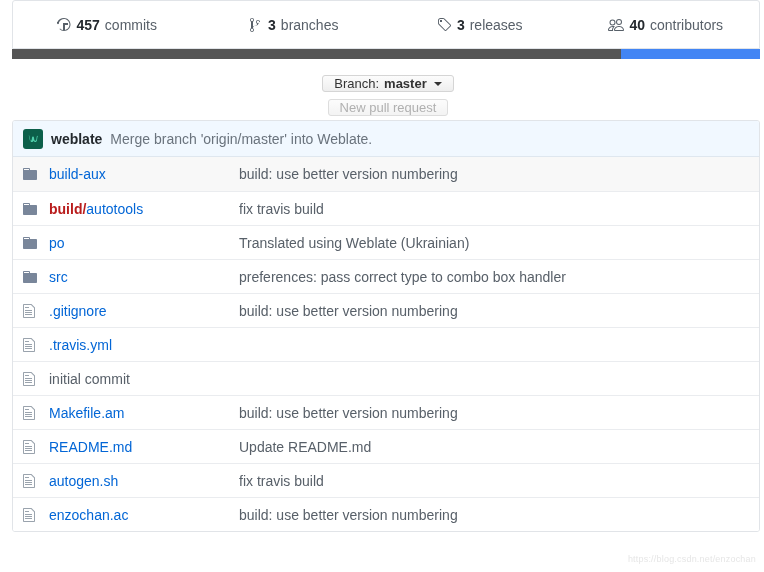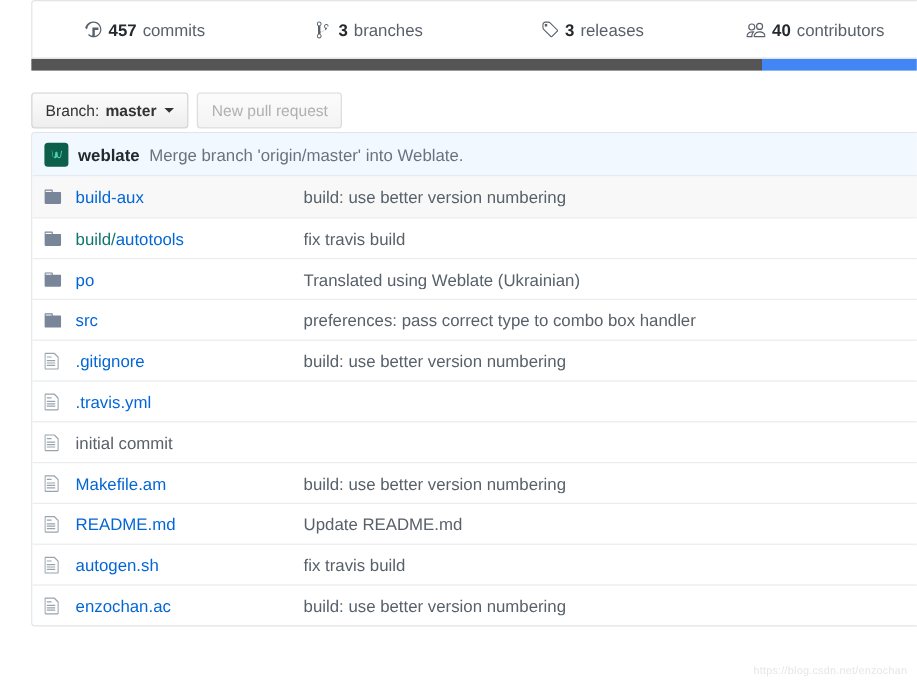--- a/index.html
+++ b/index.html
@@ -14,21 +14,21 @@
     font-size: 14px;
     color: #24292e;
     overflow: hidden;
   }
 
   .page {
     position: relative;
     width: 764px;
     height: 572px;
     box-sizing: border-box;
-    padding-left: 26px;
+    padding-left: 12px;
     background: #ffffff;
   }
 
   
   .repo-stats {
     display: flex;
     width: 748px;
     height: 49px;
     border: 1px solid #e1e4e8;
     border-radius: 3px 3px 0 0;
@@ -70,20 +70,21 @@
   }
   .lang-seg { height: 10px; }
 
   
   .toolbar {
     display: flex;
     align-items: center;
     gap: 7px;
     height: 34px;
     margin-top: 16px;
+    flex-direction: column;
   }
   .btn {
     display: inline-flex;
     align-items: center;
     gap: 5px;
     height: 30px;
     padding: 0 11px;
     box-sizing: border-box;
     border: 1px solid #d5d5d5;
     border-radius: 3px;
@@ -107,21 +108,21 @@
     width: 0; height: 0;
     margin-left: 2px;
     border-left: 4px solid transparent;
     border-right: 4px solid transparent;
     border-top: 4px solid #333333;
   }
 
   
   .file-table {
     width: 748px;
-    margin-top: 1px;
+    margin-top: 11px;
     border: 1px solid #e1e4e8;
     border-radius: 3px;
     box-sizing: border-box;
     overflow: hidden;
   }
   .commit-head {
     display: flex;
     align-items: center;
     gap: 8px;
     height: 36px;
@@ -178,21 +179,22 @@
     flex: none;
     white-space: nowrap;
     overflow: hidden;
     text-overflow: ellipsis;
   }
   .file-name a {
     color: #0366d6;
     text-decoration: none;
   }
   .file-name .path-prefix {
-    color: #0f766e;
+    color: #b91c1c;
+    font-weight: bold;
   }
   .file-msg {
     color: #586069;
     white-space: nowrap;
     overflow: hidden;
     text-overflow: ellipsis;
     flex: 1 1 auto;
   }
 
   

